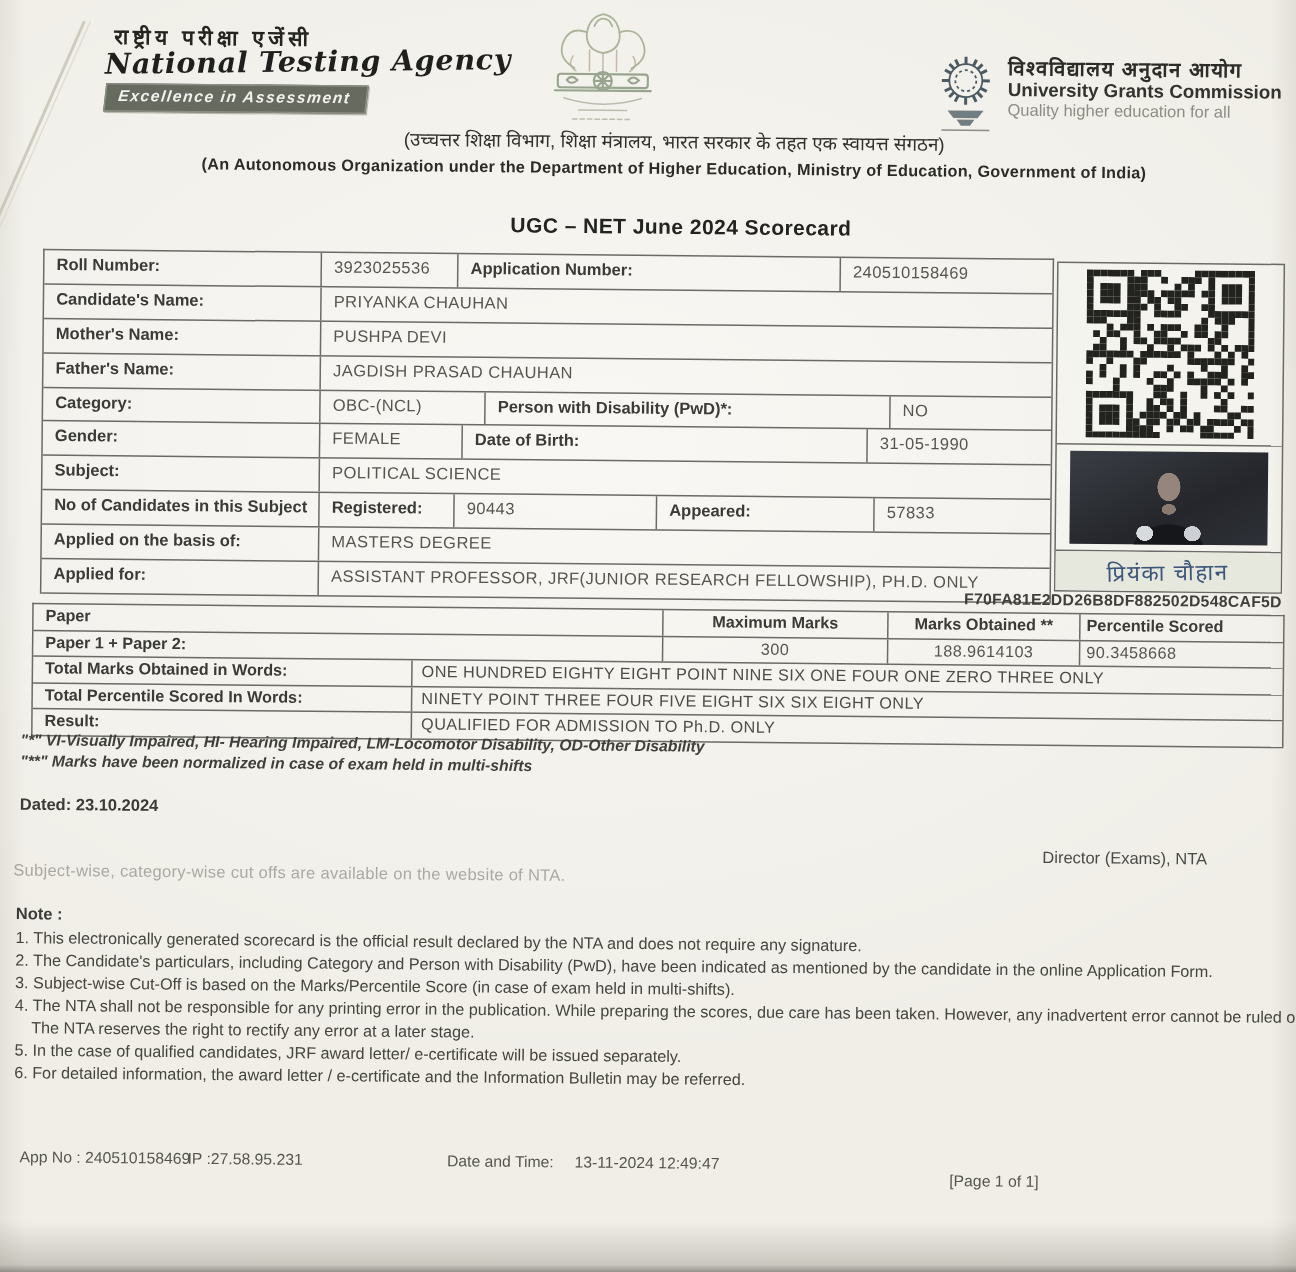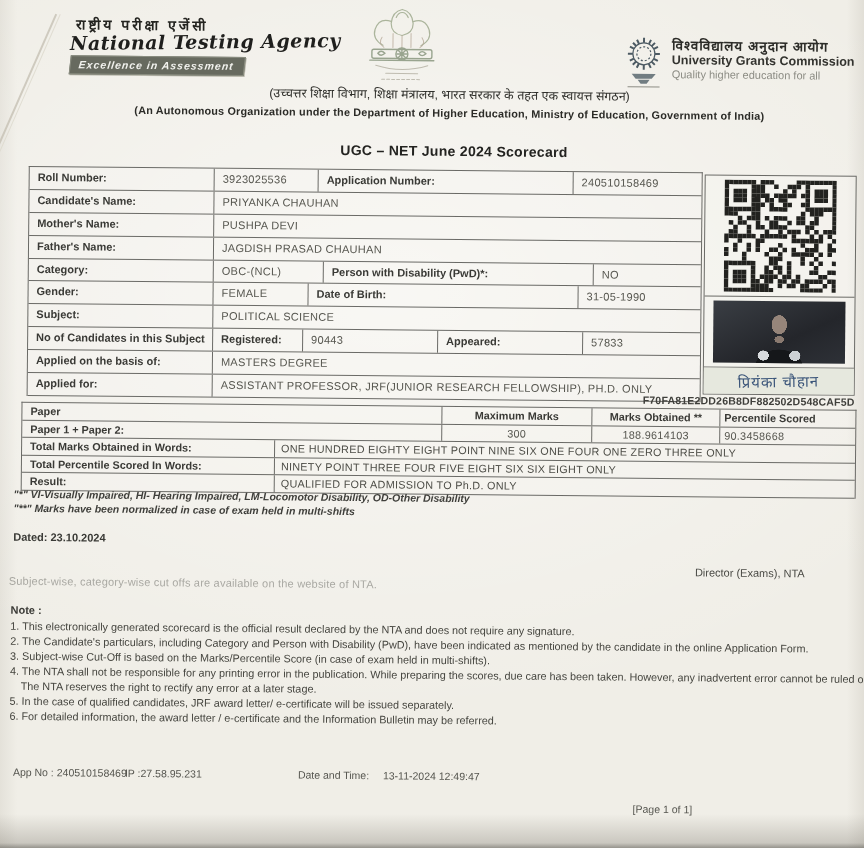--- a/index.html
+++ b/index.html
@@ -81,21 +81,21 @@
   .nhead{left:16px;top:604px;font-size:11px;font-weight:bold;color:#3c3c38;}
   .nline{font-size:10.8px;color:#45453f;white-space:nowrap;}
   .notes{left:16px;top:619px;width:840px;}
   .notes .nline{height:15px;line-height:15px;}
   .notes .indent{padding-left:11px;}
 
   .f-app{left:20px;top:766px;font-size:10.5px;color:#55554f;}
   .f-ip{left:132px;top:766px;font-size:10.5px;color:#55554f;}
   .f-dtl{left:305px;top:766px;font-size:10.5px;color:#55554f;}
   .f-dtv{left:390px;top:766px;font-size:10.5px;color:#55554f;}
-  .f-page{left:640px;top:797px;font-size:10.5px;color:#55554f;text-align:right;}
+  .f-page{left:640px;top:776px;font-size:10.5px;color:#55554f;text-align:right;}
 </style>
 </head>
 <body>
 
 <div class="sheet">
 
   <svg class="abs fold" width="120" height="150">
     <line x1="62" y1="6" x2="2" y2="146" stroke="#c6c1b4" stroke-width="2" opacity=".8"></line>
     <line x1="66" y1="6" x2="6" y2="146" stroke="#dcd8cc" stroke-width="1" opacity=".8"></line>
   </svg>
@@ -149,21 +149,21 @@
   <div class="abs ugc-eng nowrap">University Grants Commission</div>
   <div class="abs ugc-tag nowrap">Quality higher education for all</div>
 
   <div class="abs org-hi">(उच्चत्तर शिक्षा विभाग, शिक्षा मंत्रालय, भारत सरकार के तहत एक स्वायत्त संगठन)</div>
   <div class="abs org-en">(An Autonomous Organization under the Department of Higher Education, Ministry of Education, Government of India)</div>
   <div class="abs doc-title">UGC – NET June 2024 Scorecard</div>
 
   <div class="abs dtable">
     <div class="dt-row">
       <div class="dt-cell lbl" style="width:185px">Roll Number:</div>
-      <div class="dt-cell val" style="width:104px">3923025536</div>
+      <div class="dt-cell val" style="width:91px">3923025536</div>
       <div class="dt-cell lbl" style="width:255px">Application Number:</div>
       <div class="dt-cell val" style="flex:1">240510158469</div>
     </div>
     <div class="dt-row">
       <div class="dt-cell lbl" style="width:185px">Candidate's Name:</div>
       <div class="dt-cell val" style="flex:1">PRIYANKA CHAUHAN</div>
     </div>
     <div class="dt-row">
       <div class="dt-cell lbl" style="width:185px">Mother's Name:</div>
       <div class="dt-cell val" style="flex:1">PUSHPA DEVI</div>

